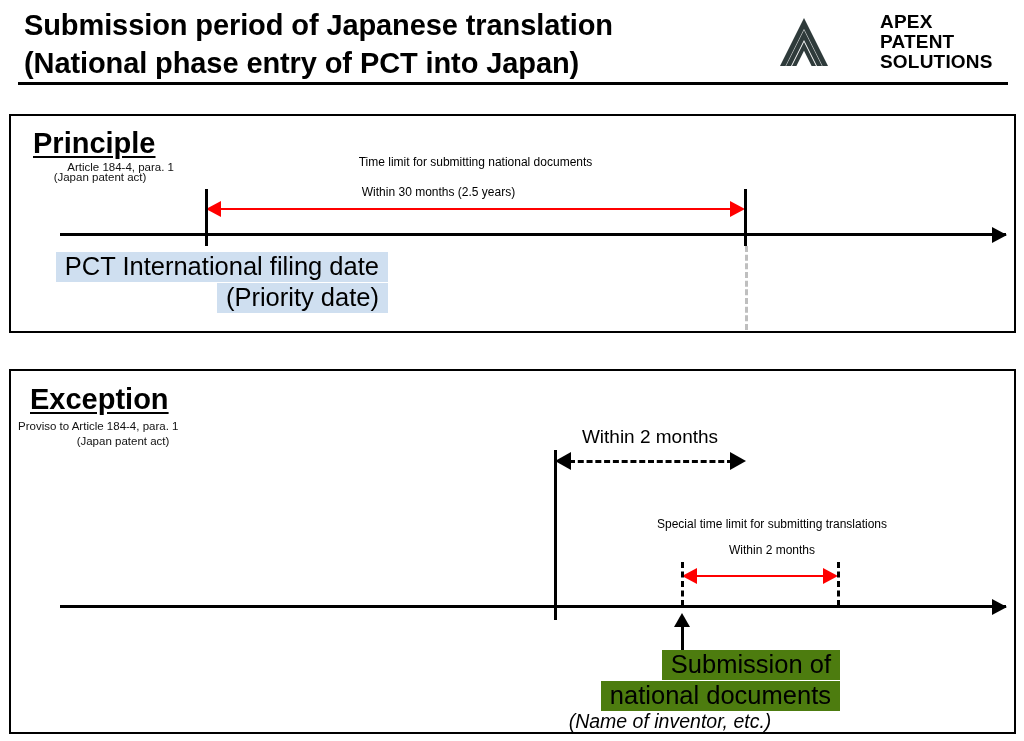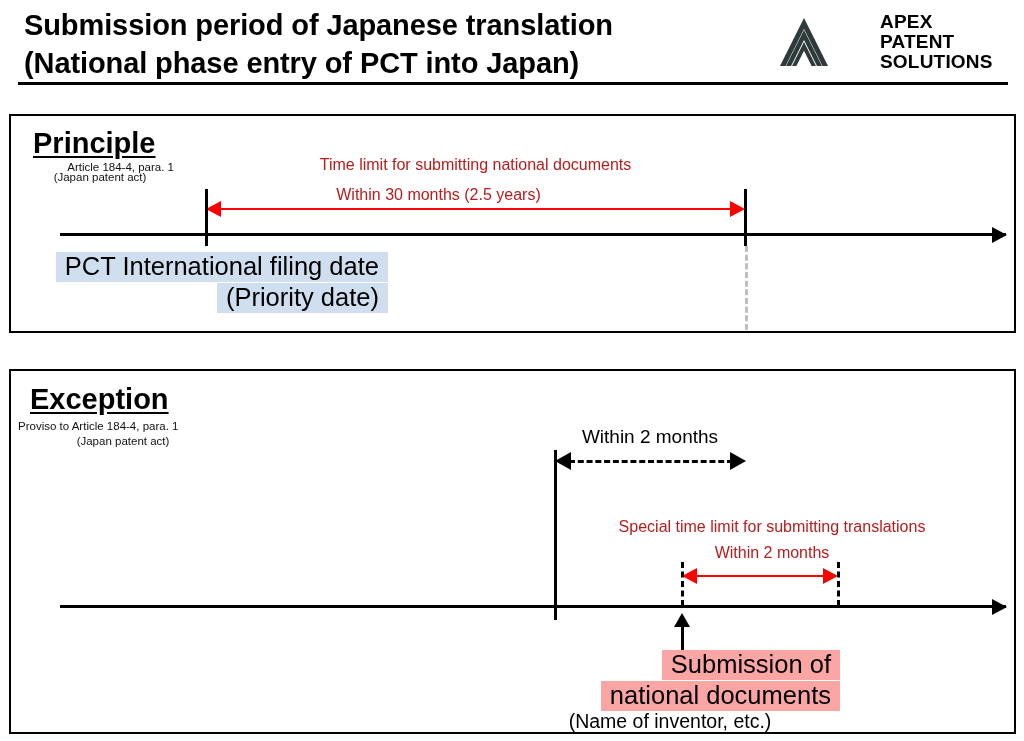--- a/index.html
+++ b/index.html
@@ -102,41 +102,41 @@
   .up-stem{width:3px;background:#000;}
   .up-head{
     width:0;height:0;
     border-left:8px solid transparent;
     border-right:8px solid transparent;
     border-bottom:14px solid #000;
   }
 
   
   .red-label{
-    color:#b91c1c;font-size:16px;line-height:1.35;
+    color:#000000;font-size:12px;line-height:1.35;
     text-align:center;white-space:nowrap;
   }
   .blk-label{
     color:#000;font-size:19px;line-height:1.3;
     text-align:center;white-space:nowrap;
   }
   .big-label{
     font-size:25.5px;line-height:1.28;text-align:right;white-space:nowrap;
   }
   .sub-label{
-    font-size:19.5px;line-height:1.3;text-align:center;white-space:nowrap;
+    font-size:19.5px;line-height:1.3;text-align:center;white-space:nowrap;font-style:italic;
   }
   .hl-blue > span{
     background:#cfdff0;
     box-decoration-break:clone;
     -webkit-box-decoration-break:clone;
     padding:0 9px 2px 9px;
   }
   .hl-pink > span{
-    background:#fca5a5;
+    background:#4d7c0f;
     box-decoration-break:clone;
     -webkit-box-decoration-break:clone;
     padding:0 9px 2px 9px;
   }
 </style>
 </head>
 <body>
 
 <div class="abs" id="header-title">
   <span class="line">Submission period of Japanese translation</span>

